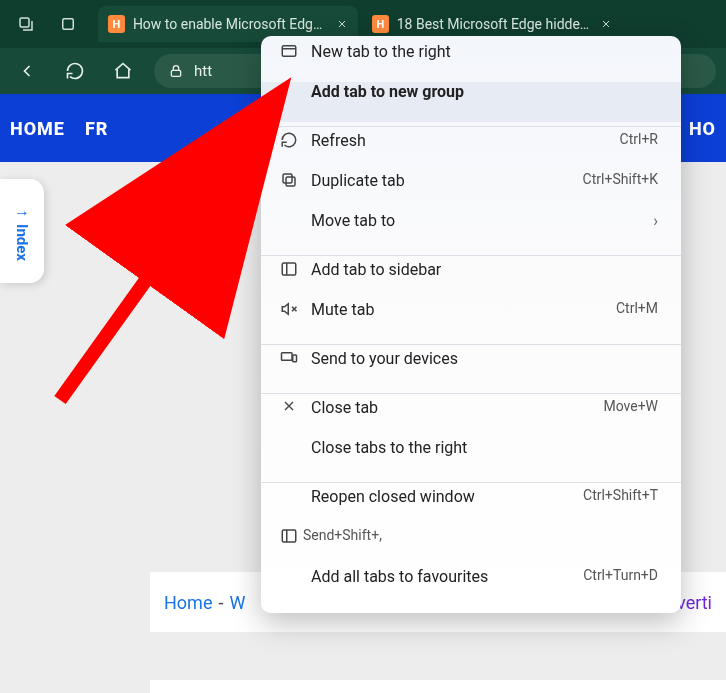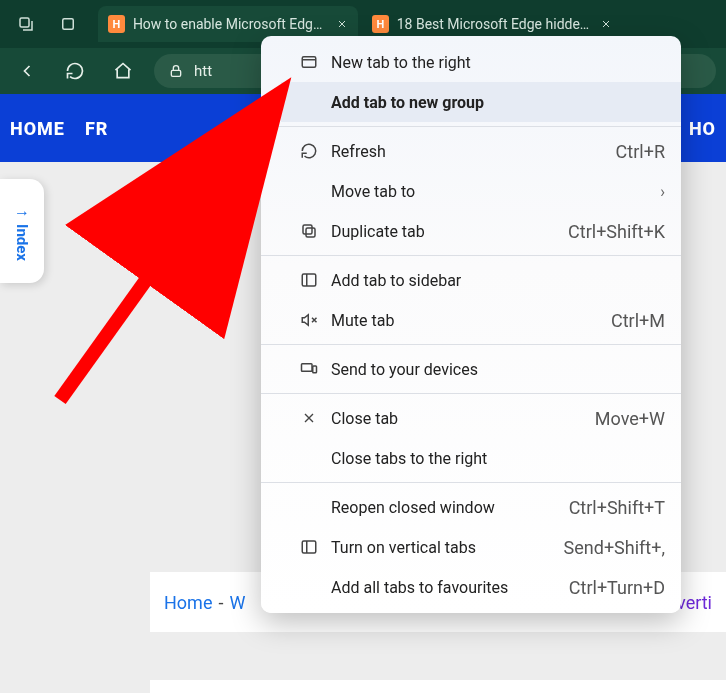--- a/index.html
+++ b/index.html
@@ -27,25 +27,25 @@
   .index-tab .txt { writing-mode: vertical-rl; }
 
   .article-strip { position: absolute; left: 150px; right: 0; top: 410px; height: 60px; background: #fff; display: flex; align-items: center; padding: 0 14px; font-size: 18px; white-space: nowrap; overflow: hidden; }
   .article-strip a { color: #1a73e8; text-decoration: none; }
   .article-strip .sep { color: #444; margin: 0 6px; }
   .article-strip .cont { color: #6d28d9; }
 
   .article-strip2 { position: absolute; left: 150px; right: 0; top: 518px; height: 22px; background: #fff; }
 
   .context-menu { position: absolute; top: 36px; left: 261px; width: 420px; background: linear-gradient(180deg, #f3f6fb 0%, #fbfbfc 40%, #ffffff 100%); border-radius: 10px; box-shadow: 0 10px 30px rgba(0,0,0,.25); padding: 6px 0; z-index: 50; }
-  .menu-item { display: flex; align-items: center; height: 40px; padding: 0 16px 0 14px; color: #222; font-size: 16px; margin-left: 20px; }
+  .menu-item { display: flex; align-items: flex-start; height: 40px; padding: 0 23px 0 14px; color: #222; font-size: 16px; }
   .menu-item.hover { background: #e6ebf4; font-weight: bold; }
   .menu-item .micon { width: 28px; display: flex; align-items: center; justify-content: center; color: #444; }
   .menu-item .label { flex: 1; margin-left: 8px; }
-  .menu-item .shortcut { color: #555; font-size: 18px; }
+  .menu-item .shortcut { color: #555; font-size: 14px; }
   .menu-item .chev { color: #666; }
   .menu-sep { height: 1px; background: #dcdfe5; margin: 4px 0; }
 
   .arrowhead { position: absolute; z-index: 60; pointer-events: none; }
 
   svg { display: block; }
 </style>
 </head>
 <body>
 
@@ -153,34 +153,34 @@
     <span class="micon">
         <svg width="18" height="18" viewBox="0 0 24 24" fill="none" stroke="currentColor" stroke-width="2">
           <path d="M3 12a9 9 0 1 1 3 6.7"></path>
           <path d="M3 21v-6h6"></path>
         </svg>
       </span>
     <span class="label">Refresh</span>
     <span class="shortcut">Ctrl+R</span>
   </div>
   <div class="menu-item">
+    <span class="micon">
+        <svg width="18" height="18" viewBox="0 0 24 24" fill="none" stroke="currentColor" stroke-width="2">
+          <rect x="4" y="4" width="12" height="12" rx="2"></rect>
+          <rect x="8" y="8" width="12" height="12" rx="2"></rect>
+        </svg>
+      </span>
+    <span class="label">Duplicate tab</span>
+    <span class="shortcut">Ctrl+Shift+K</span>
+  </div>
+  <div class="menu-item">
     <span class="micon"></span>
     <span class="label">Move tab to</span>
     <span class="chev">›</span>
   </div>
-  <div class="menu-item">
-    <span class="micon">
-        <svg width="18" height="18" viewBox="0 0 24 24" fill="none" stroke="currentColor" stroke-width="2">
-          <rect x="4" y="4" width="12" height="12" rx="2"></rect>
-          <rect x="8" y="8" width="12" height="12" rx="2"></rect>
-        </svg>
-      </span>
-    <span class="label">Duplicate tab</span>
-    <span class="shortcut">Ctrl+Shift+K</span>
-  </div>
   <div class="menu-sep"></div>
   <div class="menu-item">
     <span class="micon">
         <svg width="18" height="18" viewBox="0 0 24 24" fill="none" stroke="currentColor" stroke-width="2">
           <rect x="3" y="4" width="18" height="16" rx="2"></rect>
           <path d="M9 4v16"></path>
         </svg>
       </span>
     <span class="label">Add tab to sidebar</span>
   </div>
@@ -224,21 +224,20 @@
     <span class="label">Reopen closed window</span>
     <span class="shortcut">Ctrl+Shift+T</span>
   </div>
   <div class="menu-item">
     <span class="micon">
         <svg width="18" height="18" viewBox="0 0 24 24" fill="none" stroke="currentColor" stroke-width="2">
           <rect x="3" y="4" width="18" height="16" rx="2"></rect>
           <path d="M9 4v16"></path>
         </svg>
       </span>
-    <span class="label">Turn on vertical tabs</span>
     <span class="shortcut">Send+Shift+,</span>
   </div>
   <div class="menu-item">
     <span class="micon"></span>
     <span class="label">Add all tabs to favourites</span>
     <span class="shortcut">Ctrl+Turn+D</span>
   </div>
 </div>
 
 <svg class="arrowhead" width="726" height="693" style="top:0;left:0">

